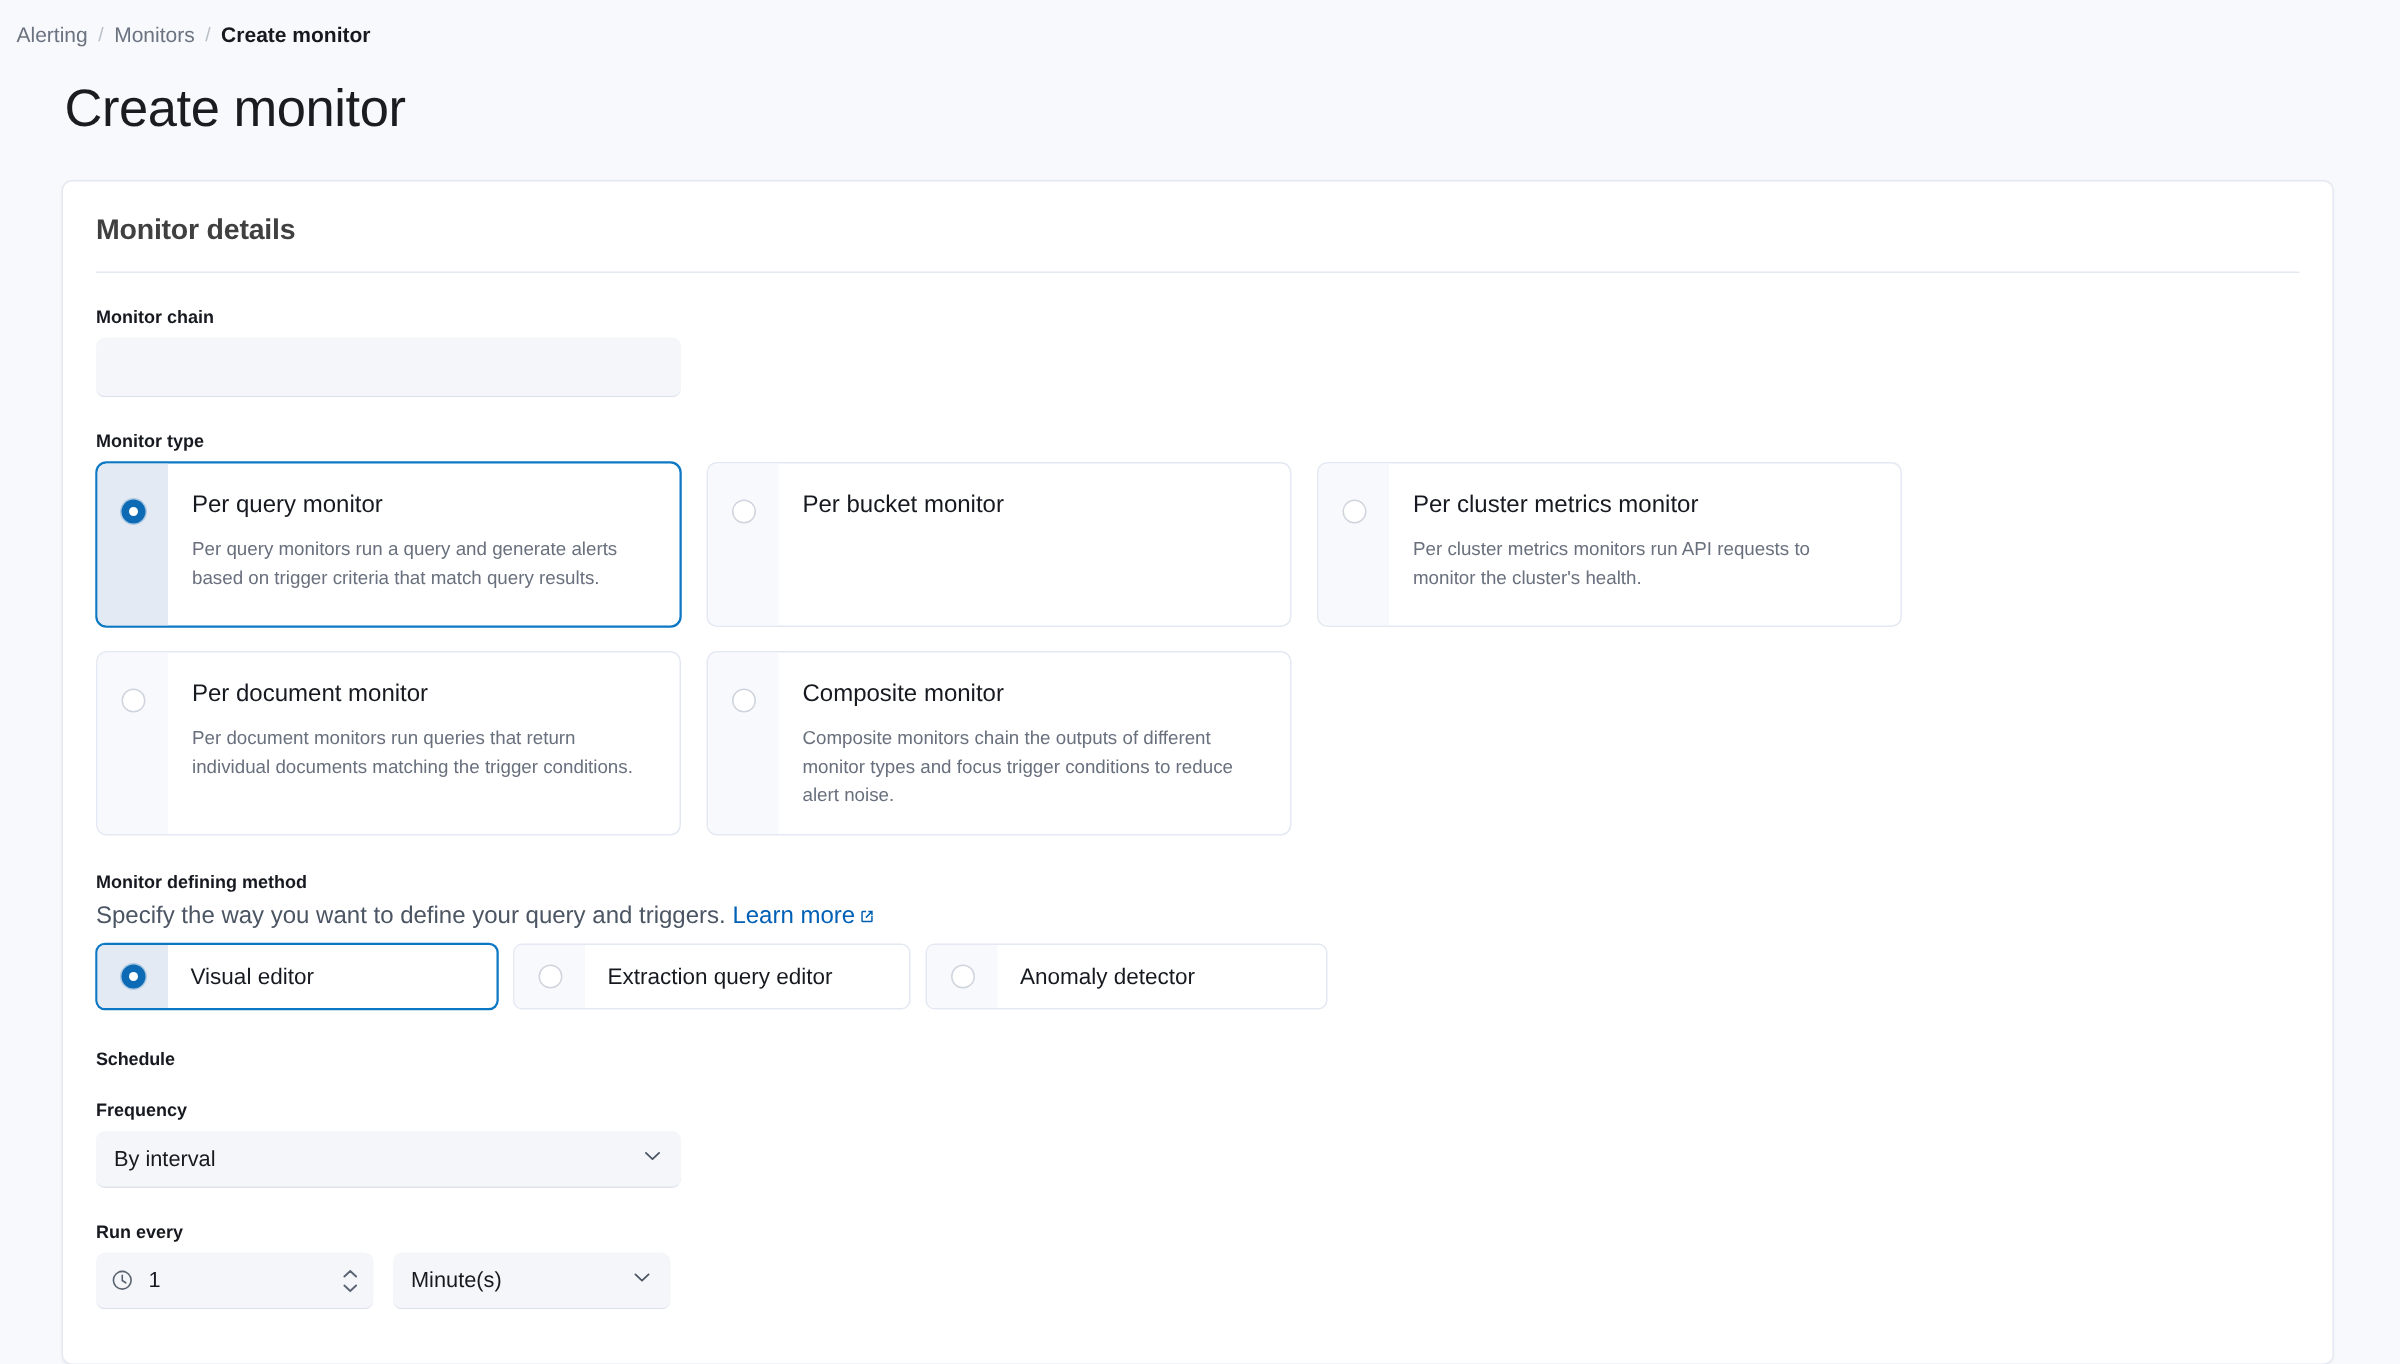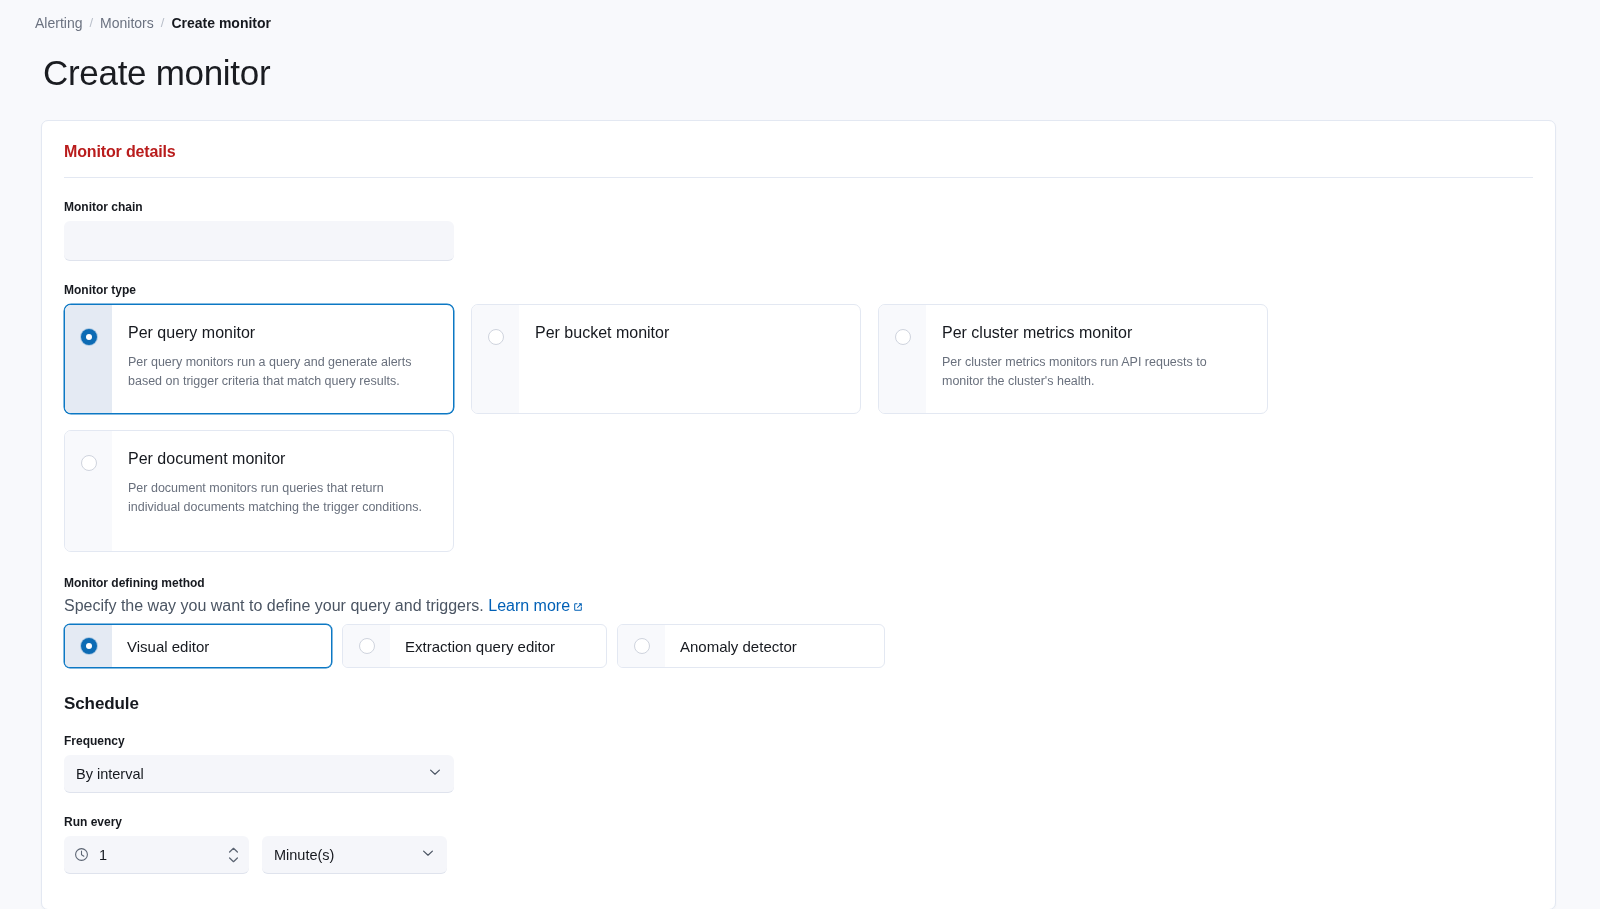--- a/index.html
+++ b/index.html
@@ -18,21 +18,20 @@
   }
 
   
   .breadcrumb {
     display: flex;
     align-items: center;
     padding: 10px 0 0 11px;
     font-size: 14px;
     line-height: 20px;
     height: 36px;
-    margin-left: 24px;
   }
   .crumb-link {
     color: #6b7280;
     cursor: pointer;
   }
   .crumb-sep {
     color: #b9bfc9;
     margin: 0 7px;
     font-size: 13px;
   }
@@ -61,24 +60,24 @@
     background: #ffffff;
     border: 1px solid #e3e8f2;
     border-radius: 7px;
     box-shadow: 0 1px 2px rgba(60,72,88,0.04);
   }
 
   .panel-header {
     padding: 22px 0 16px 22px;
   }
   .panel-title {
-    font-size: 16px;
+    font-size: 19px;
     font-weight: bold;
     letter-spacing: -0.15px;
-    color: #b91c1c;
+    color: #404040;
   }
   .panel-divider {
     height: 1px;
     background: #e3e8f2;
     margin: 0 22px 0 22px;
   }
 
   .panel-body {
     padding: 20px 22px 26px 22px;
   }
@@ -232,21 +231,21 @@
     font-size: 15px;
     color: #16191f;
     white-space: nowrap;
   }
   .m-w1 { width: 268px; }
   .m-w2 { width: 265px; }
   .m-w3 { width: 268px; }
 
   
   .section-title {
-    font-size: 17px;
+    font-size: 12px;
     font-weight: bold;
     color: #16191f;
     letter-spacing: -0.1px;
     margin-bottom: 18px;
   }
 
   .select-box {
     position: relative;
     width: 390px;
     height: 38px;
@@ -366,20 +365,29 @@
       <div class="type-card row2">
         <div class="card-rail">
           <span class="radio"></span>
         </div>
         <div class="card-body">
           <div class="card-title">Per document monitor</div>
           <div class="card-desc">Per document monitors run queries that return individual documents matching the trigger conditions.</div>
         </div>
       </div>
 
+      <div class="type-card row2">
+        <div class="card-rail">
+          <span class="radio"></span>
+        </div>
+        <div class="card-body">
+          <div class="card-title">Composite monitor</div>
+          <div class="card-desc">Composite monitors chain the outputs of different monitor types and focus trigger conditions to reduce alert noise.</div>
+        </div>
+      </div>
 
     </div>
 
     <div class="field-label">Monitor defining method</div>
     <div class="field-sub">
       <span>Specify the way you want to define your query and triggers.</span>
       <a href="#"><span>Learn more</span><span class="ext-icon"><svg width="10" height="10" viewBox="0 0 10 10">
               <path d="M1.2 1.2h3.2v1H2.2v5.6h5.6V4.6h1v3.2a1 1 0 0 1-1 1H2.2a1 1 0 0 1-1-1V2.2a1 1 0 0 1 1-1z" fill="#0160b6"></path>
               <path d="M5.9 1.2h2.9v2.9h-1V2.9L4.6 6.1l-.7-.7L7.1 2.2H5.9z" fill="#0160b6"></path>
             </svg></span></a>

